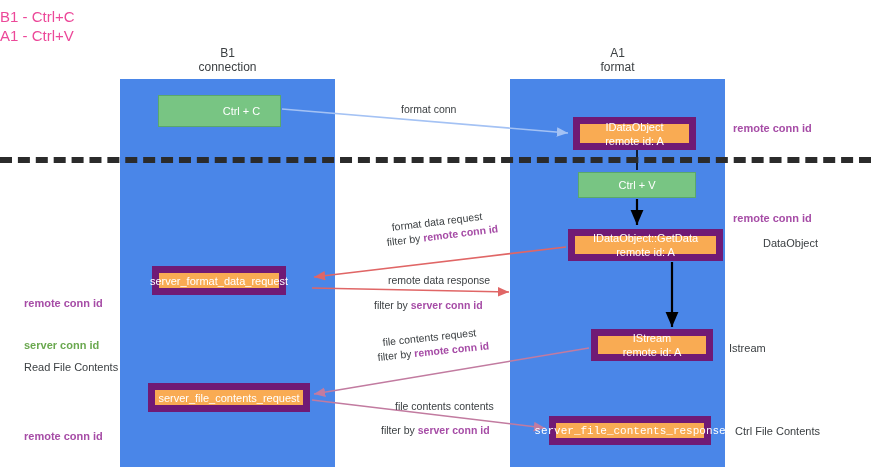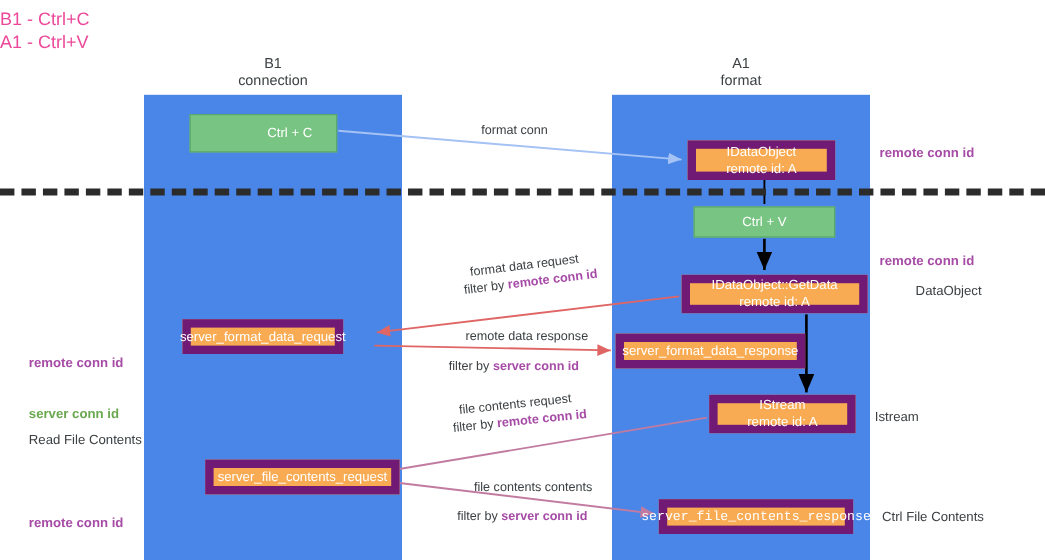--- a/index.html
+++ b/index.html
@@ -74,21 +74,21 @@
   .node.green { background: #78c583; border: 1px solid #5aa86b; }
   .node.orange { background: #f9ab53; border: 7px solid #701a75; }
 
   #node-ctrl-c { left: 158px; top: 95px; width: 123px; height: 32px; padding-left: 44px; }
   #node-idataobject { left: 573px; top: 117px; width: 123px; height: 33px; }
   #node-ctrl-v { left: 578px; top: 172px; width: 118px; height: 26px; }
   #node-getdata { left: 568px; top: 229px; width: 155px; height: 32px; }
   #node-srv-fmt-req { left: 152px; top: 266px; width: 134px; height: 29px; }
   #node-srv-fmt-resp { left: 513px; top: 278px; width: 158px; height: 29px; }
   #node-istream { left: 591px; top: 329px; width: 122px; height: 32px; }
-  #node-srv-file-req { left: 148px; top: 383px; width: 162px; height: 29px; margin-left: 23px; }
+  #node-srv-file-req { left: 148px; top: 383px; width: 162px; height: 29px; }
   #node-srv-file-resp { left: 549px; top: 416px; width: 162px; height: 29px; font-family: Liberation Mono, monospace; }
 
   .side-label {
     position: absolute;
     font-size: 11px;
     line-height: 14px;
     white-space: pre;
   }
   .lbl-plain { color: #3c4043; }
   .lbl-purple { color: #a64ca6; font-weight: bold; }
@@ -183,21 +183,20 @@
 
   <div class="dashed-divider"></div>
 
   <div class="node green" id="node-ctrl-c">Ctrl + C</div>
   <div class="node orange" id="node-idataobject">IDataObject
 remote id: A</div>
   <div class="node green" id="node-ctrl-v">Ctrl + V</div>
   <div class="node orange" id="node-getdata">IDataObject::GetData
 remote id: A</div>
   <div class="node orange" id="node-srv-fmt-req">server_format_data_request</div>
-  <div class="node orange" id="node-srv-fmt-resp">server_format_data_response</div>
   <div class="node orange" id="node-istream">IStream
 remote id: A</div>
   <div class="node orange" id="node-srv-file-req">server_file_contents_request</div>
   <div class="node orange" id="node-srv-file-resp">server_file_contents_response</div>
 
   <div class="side-label lbl-purple" id="label-remote-conn-1">remote conn id</div>
   <div class="side-label lbl-purple" id="label-remote-conn-2">remote conn id</div>
   <div class="side-label lbl-plain" id="label-dataobject">DataObject</div>
   <div class="side-label lbl-plain" id="label-istream-side">Istream</div>
   <div class="side-label lbl-plain" id="label-write-file">Ctrl File Contents</div>

